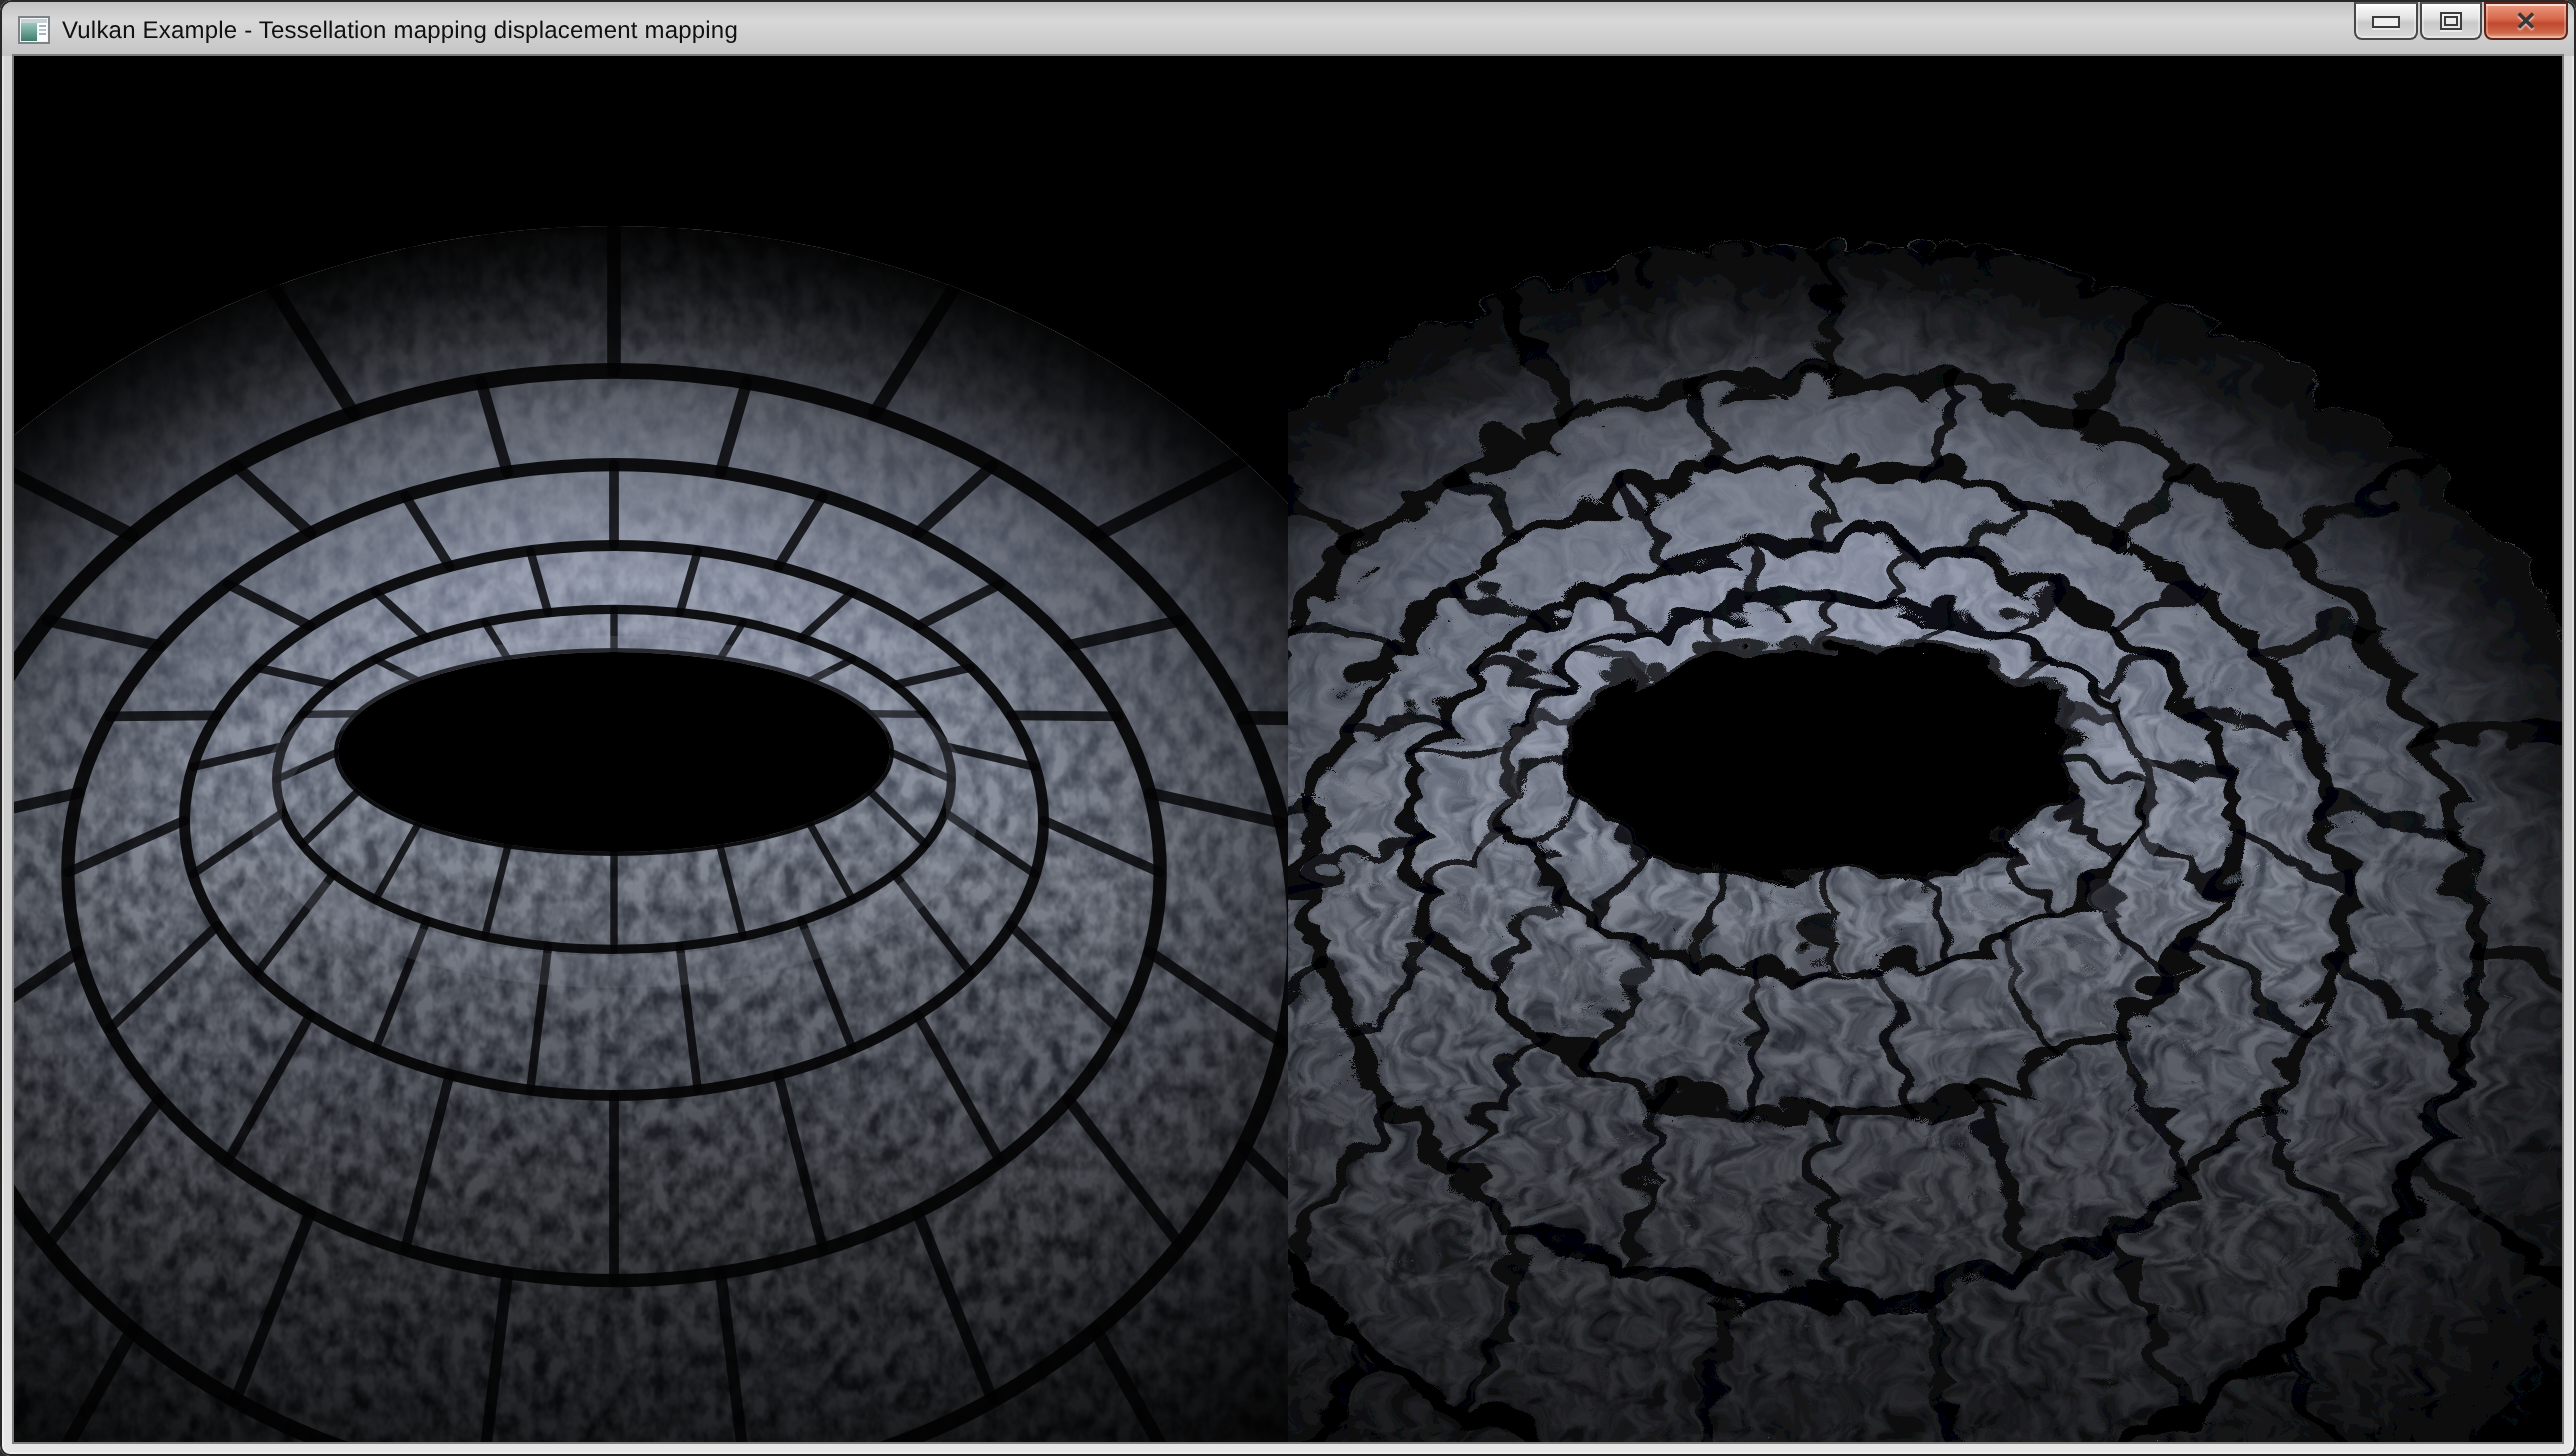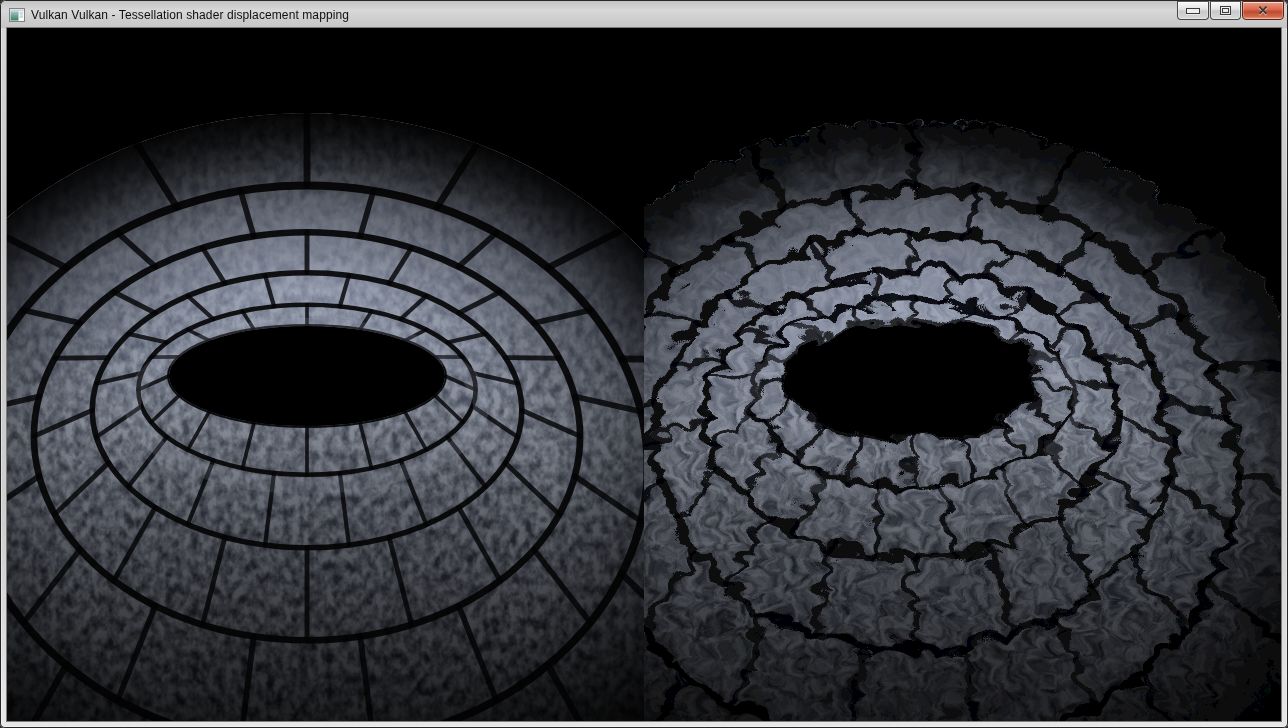--- a/index.html
+++ b/index.html
@@ -58,21 +58,21 @@
         </defs>
         <rect x="0.5" y="1.5" width="15" height="13" fill="#f5f5f5" stroke="#7e8387"></rect>
         <rect x="1.5" y="2.5" width="13" height="2" fill="#c7d2d9"></rect>
         <rect x="1.5" y="4.5" width="8" height="9" fill="url(#icg)"></rect>
         <rect x="10" y="4.5" width="4.5" height="9" fill="#ffffff"></rect>
         <rect x="10.5" y="5.5" width="3.5" height="1" fill="#9fb4be"></rect>
         <rect x="10.5" y="7.5" width="3.5" height="1" fill="#b6c7ce"></rect>
         <rect x="10.5" y="9.5" width="3.5" height="1" fill="#9fb4be"></rect>
       </svg>
     </span>
-    <span class="title">Vulkan Vulkan - Tessellation shader displacement mapping</span>
+    <span class="title">Vulkan Example - Tessellation mapping displacement mapping</span>
     <div class="controls">
       <button class="btn btn-min" title="Minimize">
         <span class="glyph-min"></span>
       </button>
       <button class="btn btn-max" title="Maximize">
         <span class="glyph-max"></span>
       </button>
       <button class="btn btn-close" title="Close">
         <span class="glyph-close">✕</span>
       </button>

